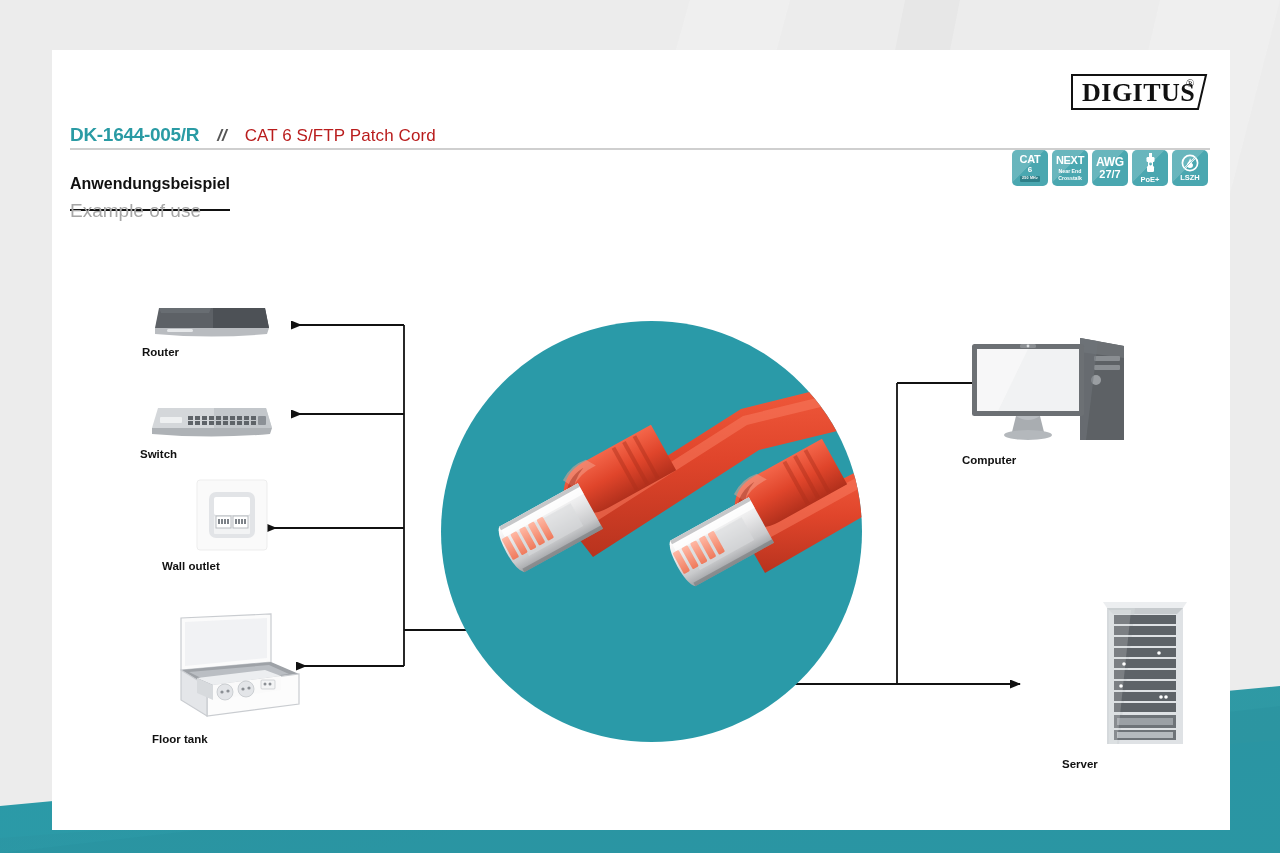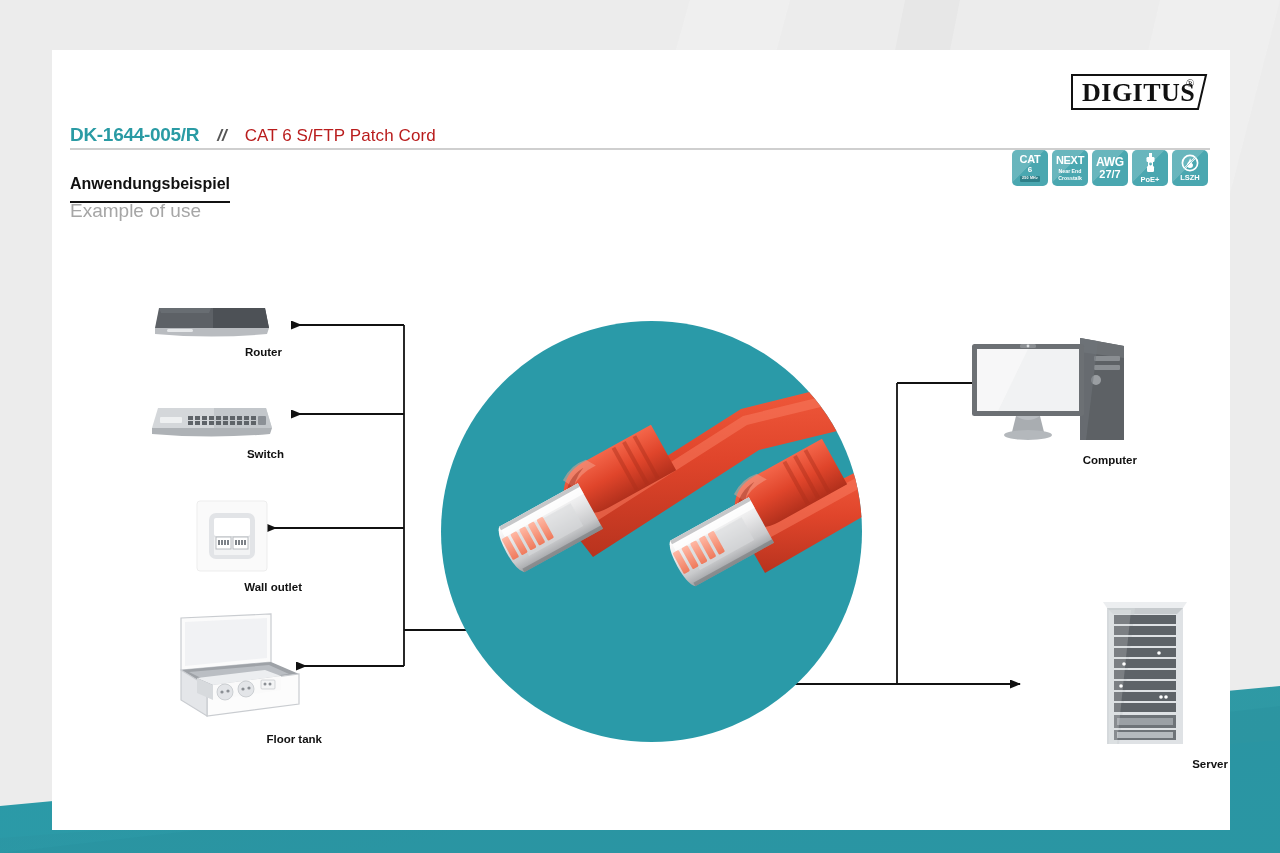--- a/index.html
+++ b/index.html
@@ -80,36 +80,36 @@
     background:linear-gradient(135deg, rgba(255,255,255,.17) 0%, rgba(255,255,255,.17) 45%, rgba(255,255,255,0) 46%);
     pointer-events:none;
   }
   .badge svg { display:block; }
 
   
   #heading-de {
     position:absolute; left:18px; top:125px;
     font-size:16px; font-weight:bold; color:#111;
     border-bottom:2px solid #111;
-    padding-bottom:8px;
+    padding-bottom:16px;
     display:inline-block;
   }
   #heading-en {
     position:absolute; left:18px; top:150px;
     font-size:19px; font-weight:normal; color:#a6a6a6;
   }
 
   
   #diagram {
     position:absolute; left:0; top:190px;
     width:1178px; height:555px;
   }
   #wires { position:absolute; left:0; top:0; width:1178px; height:555px; }
 
-  .node { position:absolute; text-align:right; }
+  .node { position:absolute; text-align:left; }
   .node .caption {
     font-size:11.5px; font-weight:bold; color:#111;
     margin-top:6px; white-space:nowrap;
   }
   .node .art { display:block; margin:0 auto; }
 
   
   #hero-circle {
     position:absolute;
     left:389px; top:81px;
@@ -383,21 +383,21 @@
           <rect x="82" y="21" width="5" height="4"></rect>
             <rect x="89" y="21" width="5" height="4"></rect>
           <rect x="96" y="21" width="5" height="4"></rect>
             <rect x="103" y="21" width="5" height="4"></rect>
         </g>
         <rect x="110" y="16" width="8" height="9" rx="1" fill="#8b9096"></rect>
       </svg>
       <div class="caption">Switch</div>
     </div>
 
-    <div class="node" style="left:110px; top:257px; width:140px;">
+    <div class="node" style="left:110px; top:236px; width:140px;">
       <svg class="art" width="78" height="78" viewBox="0 0 78 78">
         <rect x="4" y="4" width="70" height="70" rx="3" fill="#fafafa" stroke="#ededed" stroke-width="1"></rect>
         <rect x="16" y="16" width="46" height="46" rx="7" fill="#e2e4e7"></rect>
         <rect x="21" y="21" width="36" height="18" rx="2" fill="#ffffff"></rect>
         <rect x="21" y="40" width="36" height="18" rx="1" fill="#f2f3f4"></rect>
         <g>
           <rect x="23" y="40" width="15" height="12" fill="#ffffff" stroke="#b8bcc0" stroke-width="1"></rect>
           <rect x="40" y="40" width="15" height="12" fill="#ffffff" stroke="#b8bcc0" stroke-width="1"></rect>
           <g fill="#7d8288">
             <rect x="25" y="43" width="2" height="5"></rect>

